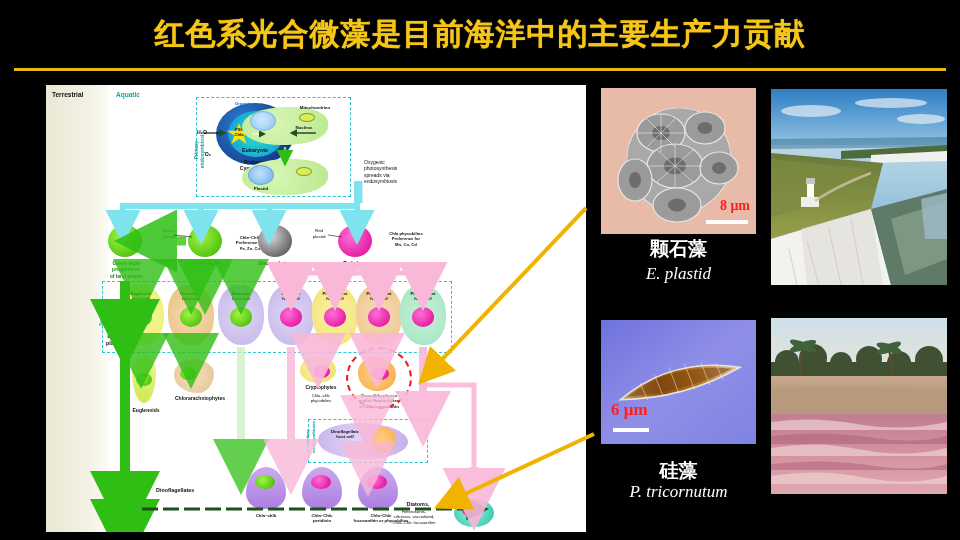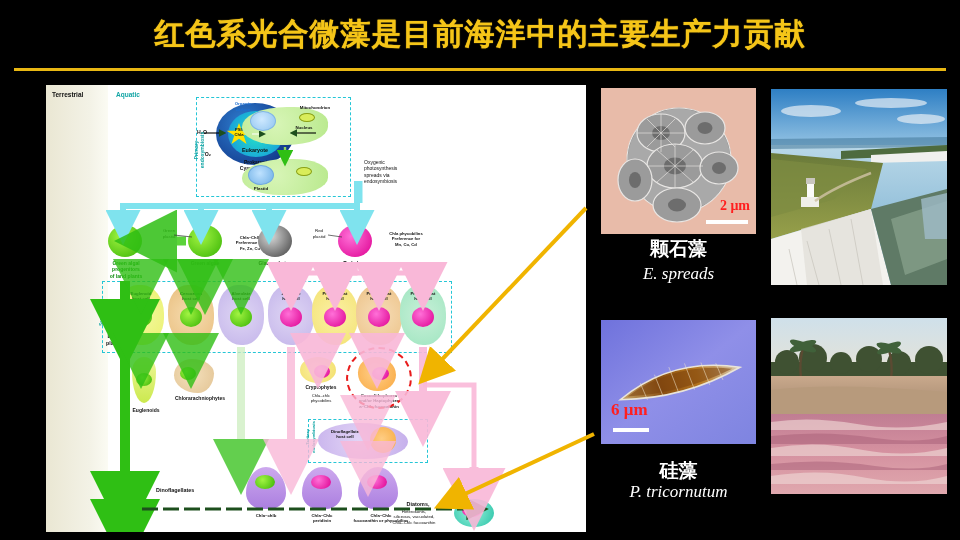--- a/index.html
+++ b/index.html
@@ -339,25 +339,25 @@
       <line x1="36" y1="45" x2="84" y2="45"></line>
         <line x1="60" y1="26" x2="60" y2="64"></line>
       <line x1="46" y1="31" x2="74" y2="59"></line>
         <line x1="74" y1="31" x2="46" y2="59"></line>
       <line x1="46" y1="78" x2="102" y2="78"></line>
         <line x1="74" y1="56" x2="74" y2="100"></line>
       <line x1="56" y1="62" x2="92" y2="94"></line>
         <line x1="92" y1="62" x2="56" y2="94"></line>
     </g>
   </svg>
-  <div class="scaletxt" style="right:6px; bottom:20px; font-size:14px;">2 μm</div>
+  <div class="scaletxt" style="right:6px; bottom:20px; font-size:14px;">8 μm</div>
   <div class="scalebar" style="right:8px; bottom:10px; width:42px;"></div>
 </div>
 <div class="caption-cn" style="left:601px; top:236px; width:155px;">颗石藻</div>
-<div class="caption-la" style="left:601px; top:264px; width:155px;">E. spreads</div>
+<div class="caption-la" style="left:601px; top:264px; width:155px;">E. plastid</div>
 
 <div class="photo" id="cliff">
   <svg viewBox="0 0 176 196" style="width:176px;height:196px;">
     <defs>
       <linearGradient id="skyg" x1="0" y1="0" x2="0" y2="1">
         <stop offset="0" stop-color="#2e7fc4"></stop>
           <stop offset="1" stop-color="#9dc9e6"></stop>
       </linearGradient>
       <linearGradient id="seag" x1="0" y1="0" x2="0" y2="1">
         <stop offset="0" stop-color="#b9d8e8"></stop>

